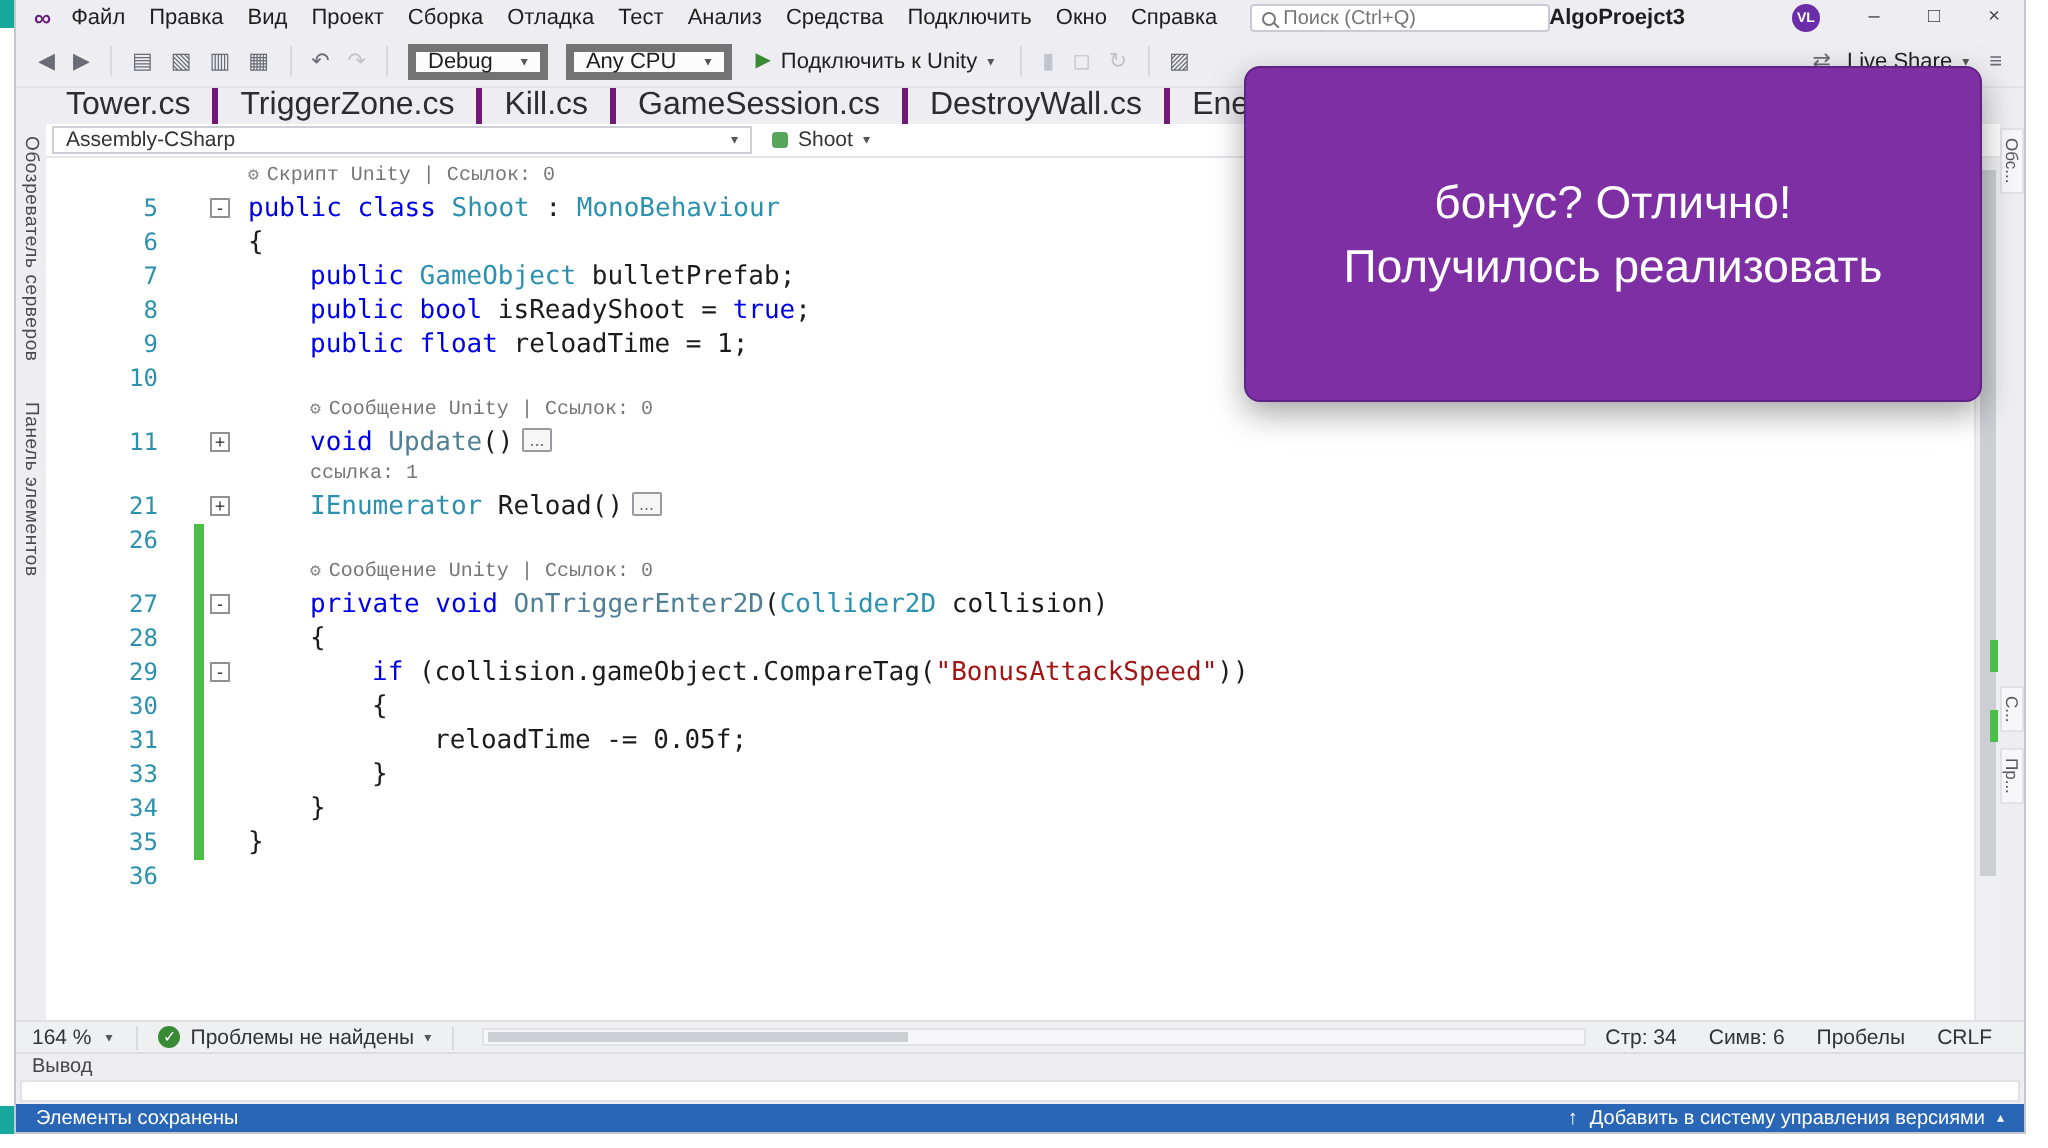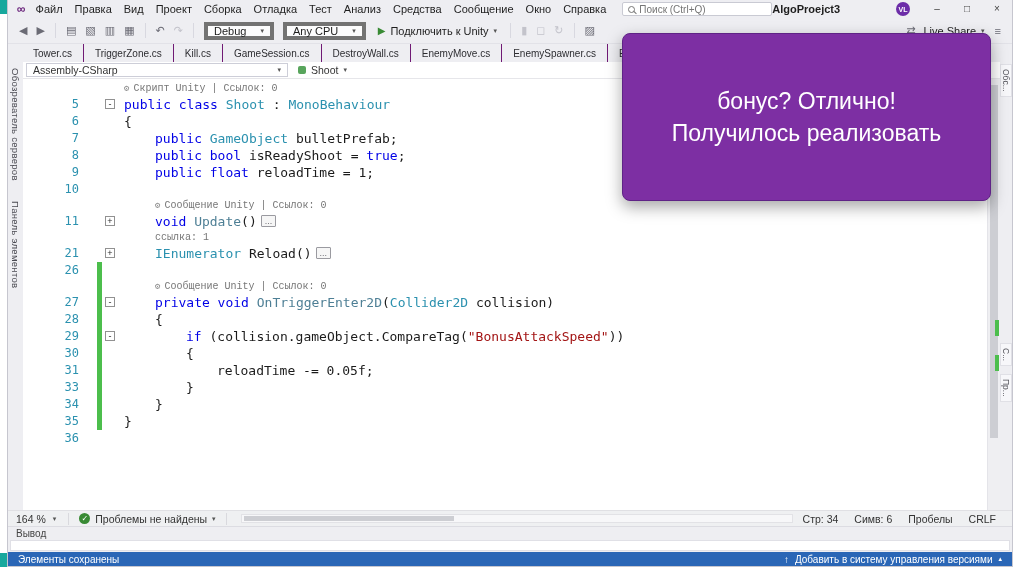--- a/index.html
+++ b/index.html
@@ -34,29 +34,29 @@
   .tb-icon.disabled{color:#c3c3cb}
   .tb-sep{width:1px;height:15px;background:#d8d8e0;margin:0 4px}
   .combo{display:flex;align-items:center;height:18px;border:4px solid #737373;background:#fcfcfd;padding:0 6px;gap:14px;margin:0 3px}
   .caret{font-size:7px;color:#555}
   .attach{display:flex;align-items:center;gap:5px;padding:0 6px}
   .play{color:#388a34;font-size:10px}
   .liveshare{display:flex;align-items:center;gap:5px;margin-right:4px}
 
   
   .tabstrip{flex:0 0 18px;background:#EEEEF2;display:flex;align-items:stretch;padding-left:14px}
-  .tab{display:flex;align-items:center;padding:0 11px;font-size:10px;color:#2d2d31;border-right:1px solid #701a75;white-space:nowrap}
+  .tab{display:flex;align-items:center;padding:0 11px;font-size:16px;color:#2d2d31;border-right:3px solid #701a75;white-space:nowrap}
 
   
   .content{flex:1;display:flex;min-height:0;background:#fff}
   .leftrail{flex:0 0 15px;background:#EEEEF2;display:flex;flex-direction:column;align-items:center;padding-top:6px;gap:20px}
   .vtab{writing-mode:vertical-rl;font-size:9.5px;color:#4a4a52;letter-spacing:.3px;white-space:nowrap}
   .editorcol{flex:1;display:flex;flex-direction:column;min-width:0}
   .breadcrumb{flex:0 0 17px;border-bottom:1px solid #e6e6ea;display:flex;align-items:center;background:#fff;padding-left:3px}
-  .bc-combo{width:262px;height:14px;border:1px solid #cdced8;display:flex;align-items:center;font-size:10.5px;color:#333;padding:0 6px;justify-content:space-between}
+  .bc-combo{width:350px;height:14px;border:1px solid #cdced8;display:flex;align-items:center;font-size:10.5px;color:#333;padding:0 6px;justify-content:space-between}
   .bc-right{display:flex;align-items:center;gap:5px;margin-left:10px;font-size:10.5px;color:#333}
   .symbol-icon{width:8px;height:8px;background:#58A55C;border-radius:2px}
   .editor{flex:1;display:flex;min-height:0}
   .codehost{flex:1;overflow:hidden;padding-top:2px;min-width:0}
   .row{display:flex;height:17px;line-height:17px;font-family:"DejaVu Sans Mono","Liberation Mono",monospace;font-size:13px;white-space:pre}
   .row.lens-row{height:15px;line-height:15px;font-family:Liberation Mono, monospace;font-size:10px;color:#767676}
   .num{flex:0 0 74px;text-align:right;padding-right:18px;color:#2B91AF;font-size:12px}
   .chg{flex:0 0 5px;margin-right:2px}
   .chg.on{background:#4CBE4C}
   .fold{flex:0 0 14px;position:relative}
@@ -113,21 +113,21 @@
       <div class="menubar" id="menubar">
           <div class="menu-item">Файл</div>
           <div class="menu-item">Правка</div>
           <div class="menu-item">Вид</div>
           <div class="menu-item">Проект</div>
           <div class="menu-item">Сборка</div>
           <div class="menu-item">Отладка</div>
           <div class="menu-item">Тест</div>
           <div class="menu-item">Анализ</div>
           <div class="menu-item">Средства</div>
-          <div class="menu-item">Сообщение</div>
+          <div class="menu-item">Подключить</div>
           <div class="menu-item">Окно</div>
           <div class="menu-item">Справка</div>
         </div>
       <div class="searchbox">
         <span class="mag"></span>
         <input placeholder="Поиск (Ctrl+Q)" style="">
       </div>
       <span class="proj-title">AlgoProejct3</span>
       <div class="tb-spacer"></div>
       <div class="avatar">VL</div>

